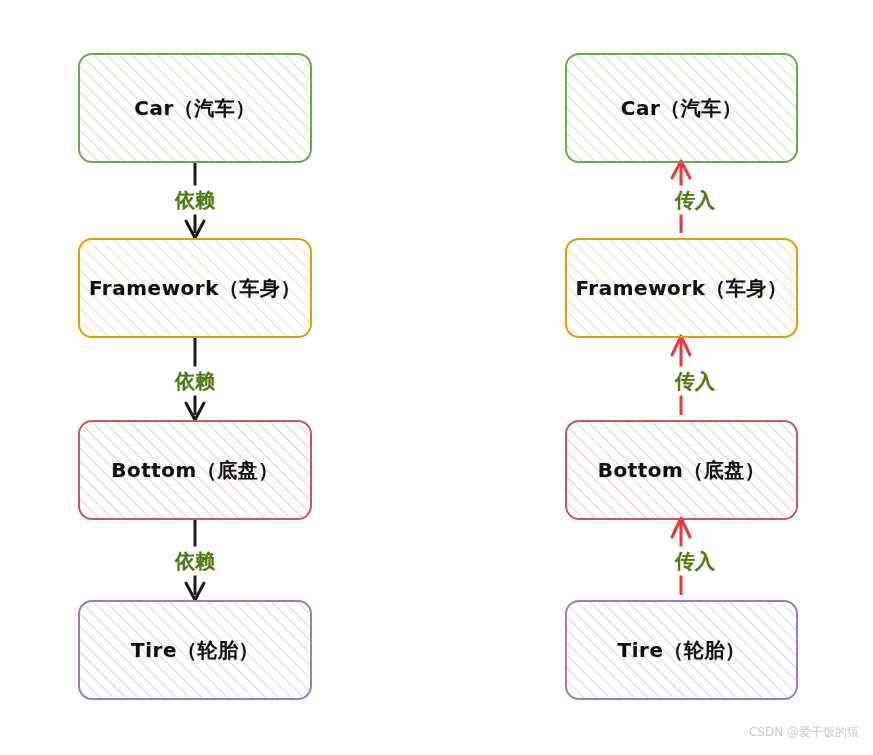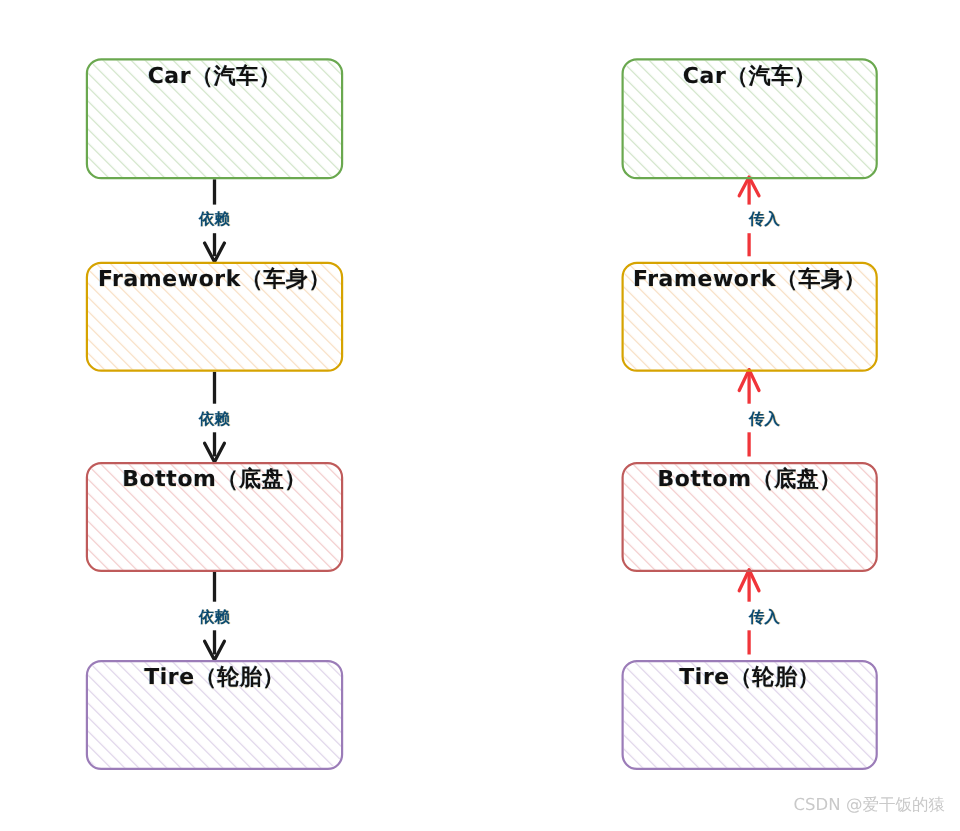--- a/index.html
+++ b/index.html
@@ -20,63 +20,64 @@
     width: 873px;
     height: 755px;
   }
   .node {
     position: absolute;
     box-sizing: border-box;
     border-radius: 14px;
     border-style: solid;
     border-width: 2.5px;
     display: flex;
+    align-items: center;
     justify-content: center;
   }
   .node-label {
     font-family: "DejaVu Sans", sans-serif;
     font-weight: bold;
     font-size: 20px;
     color: #111111;
     letter-spacing: 0.5px;
     white-space: nowrap;
     position: relative;
     z-index: 3;
     text-shadow:
        0.6px 0 0 rgba(255,255,255,0.55),
       -0.6px 0 0 rgba(60,140,200,0.30),
        0 0.6px 0 rgba(200,150,40,0.22);
   }
   .edge-label {
     position: absolute;
     font-family: "DejaVu Sans", sans-serif;
-    font-size: 14px;
+    font-size: 20px;
     font-weight: 600;
-    color: #0c4a6e;
+    color: #4d7c0f;
     white-space: nowrap;
     transform: translate(-50%, -50%);
     background: #ffffff;
     padding: 1px 3px;
     z-index: 4;
     text-shadow:
        0.6px 0 0 rgba(210,160,40,0.40),
       -0.6px 0 0 rgba(60,130,200,0.40);
   }
   .edge-label.red {
     text-shadow:
        0.6px 0 0 rgba(220,150,40,0.45),
       -0.6px 0 0 rgba(70,140,210,0.35);
     margin-left: 14px;
   }
   .watermark {
     position: absolute;
     right: 14px;
     bottom: 14px;
     font-family: "DejaVu Sans", sans-serif;
-    font-size: 15px;
+    font-size: 12px;
     color: #c9c9c9;
     white-space: nowrap;
     z-index: 6;
   }
 </style>
 </head>
 <body>
 
 <svg id="canvas" viewBox="0 0 873 755" xmlns="http://www.w3.org/2000/svg">
   <defs>

